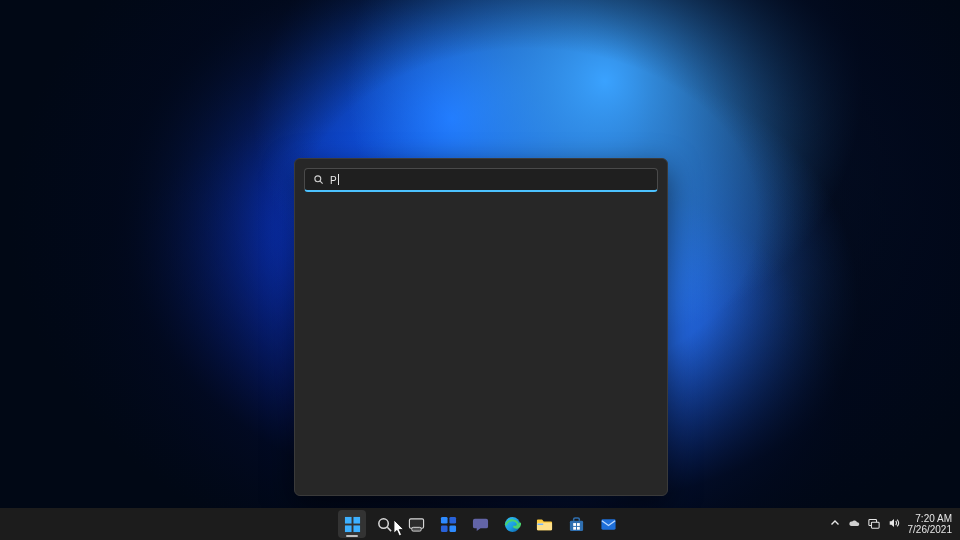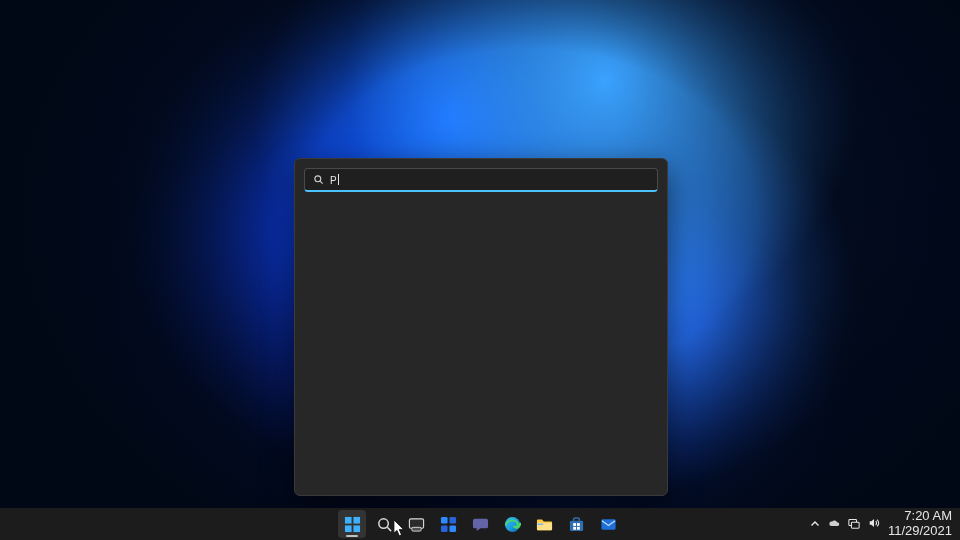--- a/index.html
+++ b/index.html
@@ -76,21 +76,21 @@
   .underline {
     position: absolute; bottom: 1px; left: 50%; transform: translateX(-50%);
     width: 4px; height: 2.5px; border-radius: 2px; background: #9a9a9a;
   }
   .underline.on { width: 12px; background: #bfbfbf; }
 
   
   .tray {
     position: absolute; right: 6px; top: 0; bottom: 0;
     display: flex; align-items: center; gap: 8px;
-    font-size: 13px; color: #e6e6e6;
+    font-size: 10px; color: #e6e6e6;
   }
   .tray .chev { width: 10px; height: 10px; }
   .tray svg { width: 12px; height: 12px; }
   .clock { text-align: right; line-height: 1.15; padding-right: 2px; }
 
   
   .cursor {
     position: absolute; left: 394px; top: 520px; width: 12px; height: 18px;
     pointer-events: none;
   }
@@ -218,20 +218,20 @@
     </span>
     <span>
       <svg viewBox="0 0 14 14" fill="#e6e6e6">
         <path d="M2 5h2l3-2.6v9.2L4 9H2z"></path>
         <path d="M9 4.5a4 4 0 0 1 0 5" fill="none" stroke="#e6e6e6" stroke-width="1.2"></path>
         <path d="M10.7 3a6 6 0 0 1 0 8" fill="none" stroke="#e6e6e6" stroke-width="1.2"></path>
       </svg>
     </span>
     <div class="clock">
       <div>7:20 AM</div>
-      <div>11/29/2021</div>
+      <div>7/26/2021</div>
     </div>
   </div>
 </div>
 
 <svg class="cursor" viewBox="0 0 12 18">
   <path d="M0 0l0 13 3-2.6 2.3 5.4 2.2-1-2.3-5.3 4.3-.1z" fill="#ffffff" stroke="#000" stroke-width="0.7"></path>
 </svg>
 
 </body></html>

